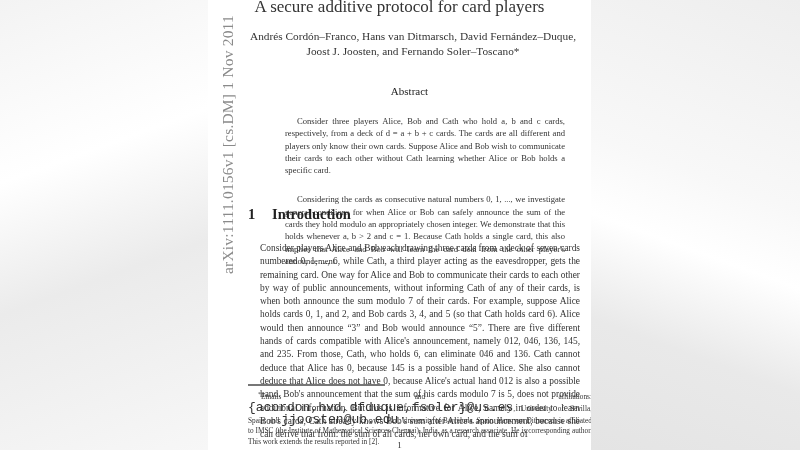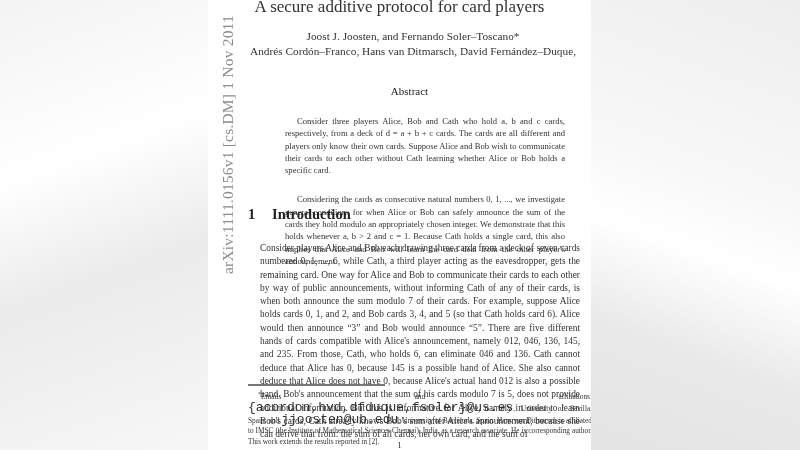--- a/index.html
+++ b/index.html
@@ -72,22 +72,22 @@
 
 <div class="backdrop-left"></div>
 <div class="backdrop-right"></div>
 
 <div class="page">
   <div class="arxiv-stamp">arXiv:1111.0156v1  [cs.DM]  1 Nov 2011</div>
 
   <div class="title">A secure additive protocol for card players</div>
 
   <div class="authors">
+    <div>Andrés Cordón–Franco, Hans van Ditmarsch, David Fernández–Duque,</div>
     <div>Joost J. Joosten, and Fernando Soler–Toscano*</div>
-    <div>Andrés Cordón–Franco, Hans van Ditmarsch, David Fernández–Duque,</div>
   </div>
 
   <div class="abstract-heading">Abstract</div>
   <div class="abstract">
     <p>Consider three players Alice, Bob and Cath who hold a, b and c cards, respectively, from a deck of d = a + b + c cards. The cards are all different and players only know their own cards. Suppose Alice and Bob wish to communicate their cards to each other without Cath learning whether Alice or Bob holds a specific card.</p>
     <p>Considering the cards as consecutive natural numbers 0, 1, ..., we investigate general conditions for when Alice or Bob can safely announce the sum of the cards they hold modulo an appropriately chosen integer. We demonstrate that this holds whenever a, b &gt; 2 and c = 1. Because Cath holds a single card, this also implies that Alice and Bob will learn the card deal from the other player's announcement.</p>
   </div>
 
   <div class="section-heading">
     <span class="num">1</span><span>Introduction</span>

